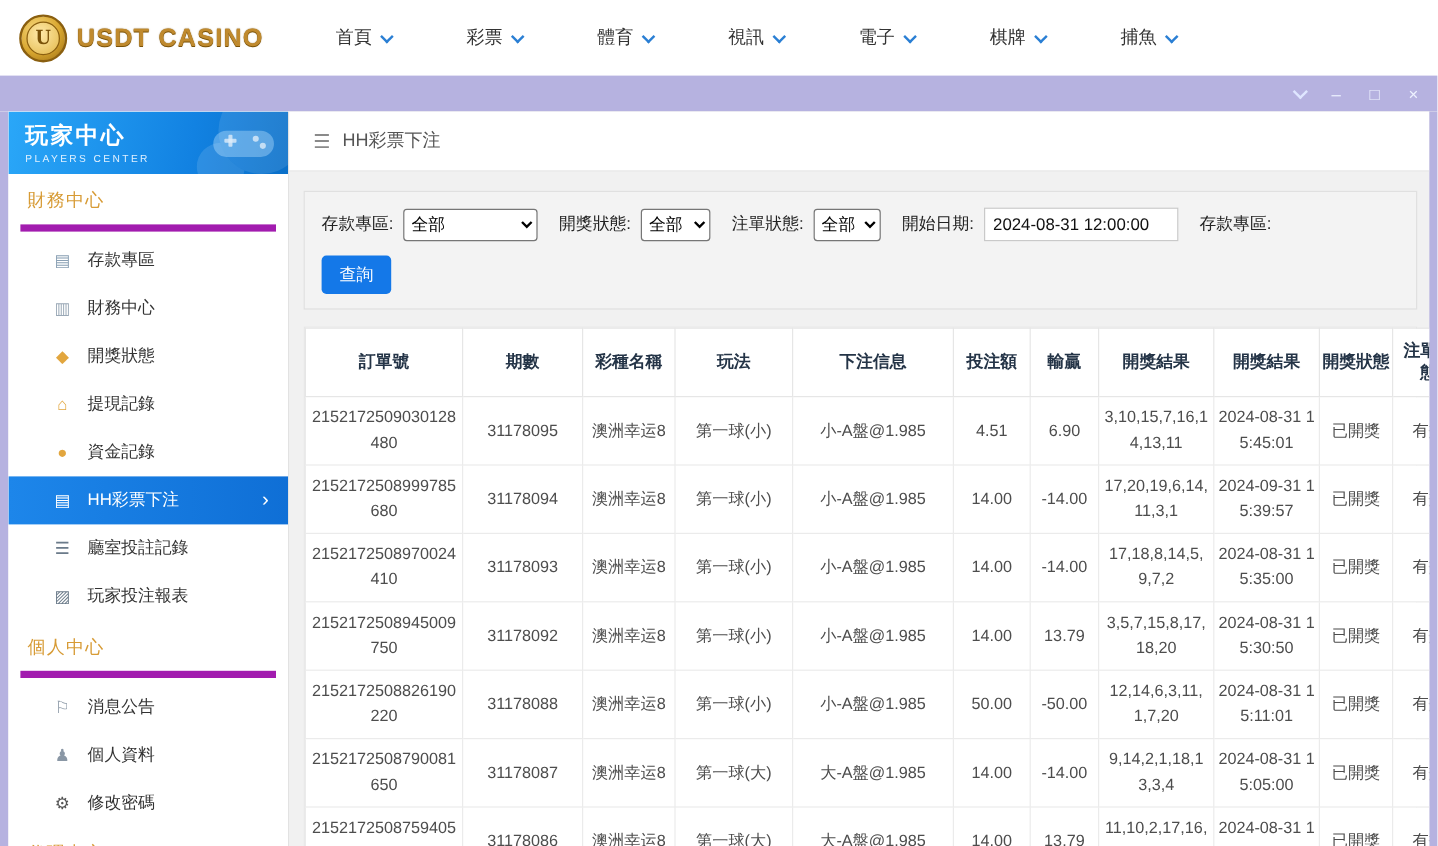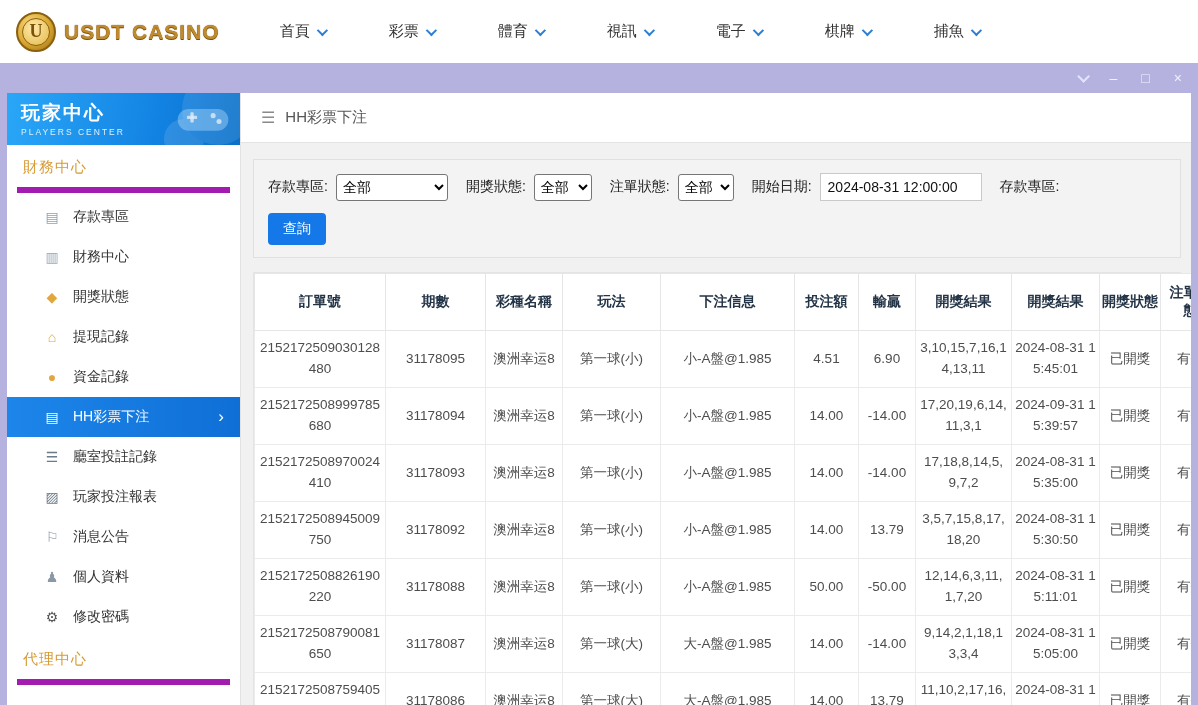--- a/index.html
+++ b/index.html
@@ -192,20 +192,21 @@
           <span class="mi-icon" style="color: rgb(107, 123, 138);">☰</span>
           <span>廳室投註記錄</span>
         </div>
 
         <div class="menu-item">
           <span class="mi-icon" style="color: rgb(107, 123, 138);">▨</span>
           <span>玩家投注報表</span>
         </div>
       </div>
 
+    <div class="section-title">個人中心</div>
     <div>
 
         <div class="menu-item">
           <span class="mi-icon" style="color: rgb(138, 151, 165);">⚐</span>
           <span>消息公告</span>
         </div>
 
         <div class="menu-item">
           <span class="mi-icon" style="color: rgb(138, 151, 165);">♟</span>
           <span>個人資料</span>

